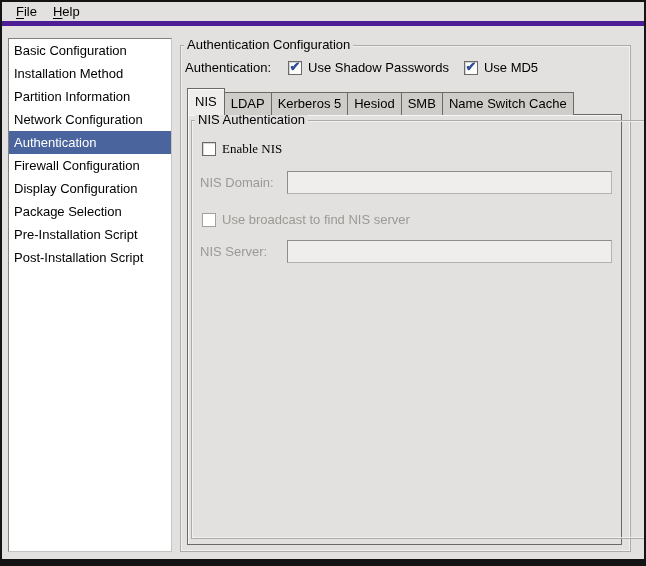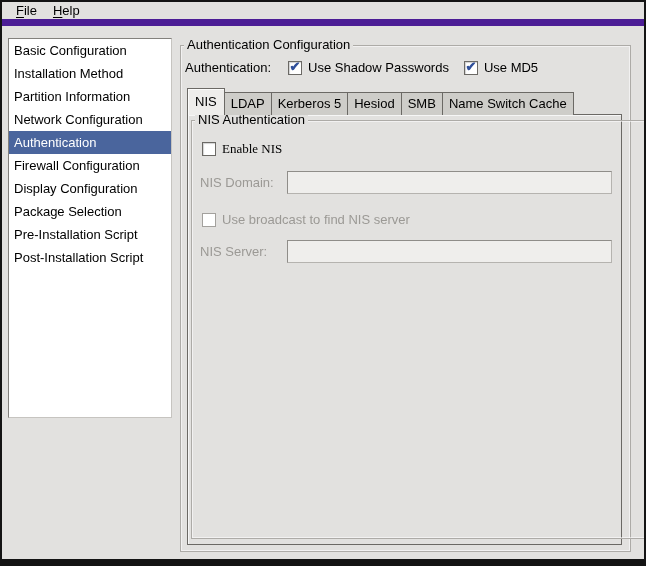--- a/index.html
+++ b/index.html
@@ -23,32 +23,32 @@
     border:2px solid #141414;
     border-bottom-width:7px;
     overflow:hidden;
     font-size:13px; color:#000;
   }
   
   .menubar{
     position:absolute; top:0; left:0; right:0; height:24px;
     display:flex; align-items:center;
     padding-left:6px;
-    border-bottom:7px solid #4c1d95;
+    border-bottom:5px solid #4c1d95;
     background:var(--bg);
   }
   .menu-item{
     padding:4px 8px;
     cursor:default;
   }
   .menu-item .mn{ text-decoration:underline; text-underline-offset:2px; }
   
   .sidebar{
     position:absolute; left:6px; top:36px;
-    width:164px; height:380px;
+    width:164px; height:514px;
     background:#fff;
     border:1px solid;
     border-color:#83817d #c6c4c0 #c6c4c0 #83817d;
     overflow:hidden;
   }
   .side-item{
     height:23px; line-height:23px;
     padding:0 5px;
     white-space:nowrap;
     cursor:default;

